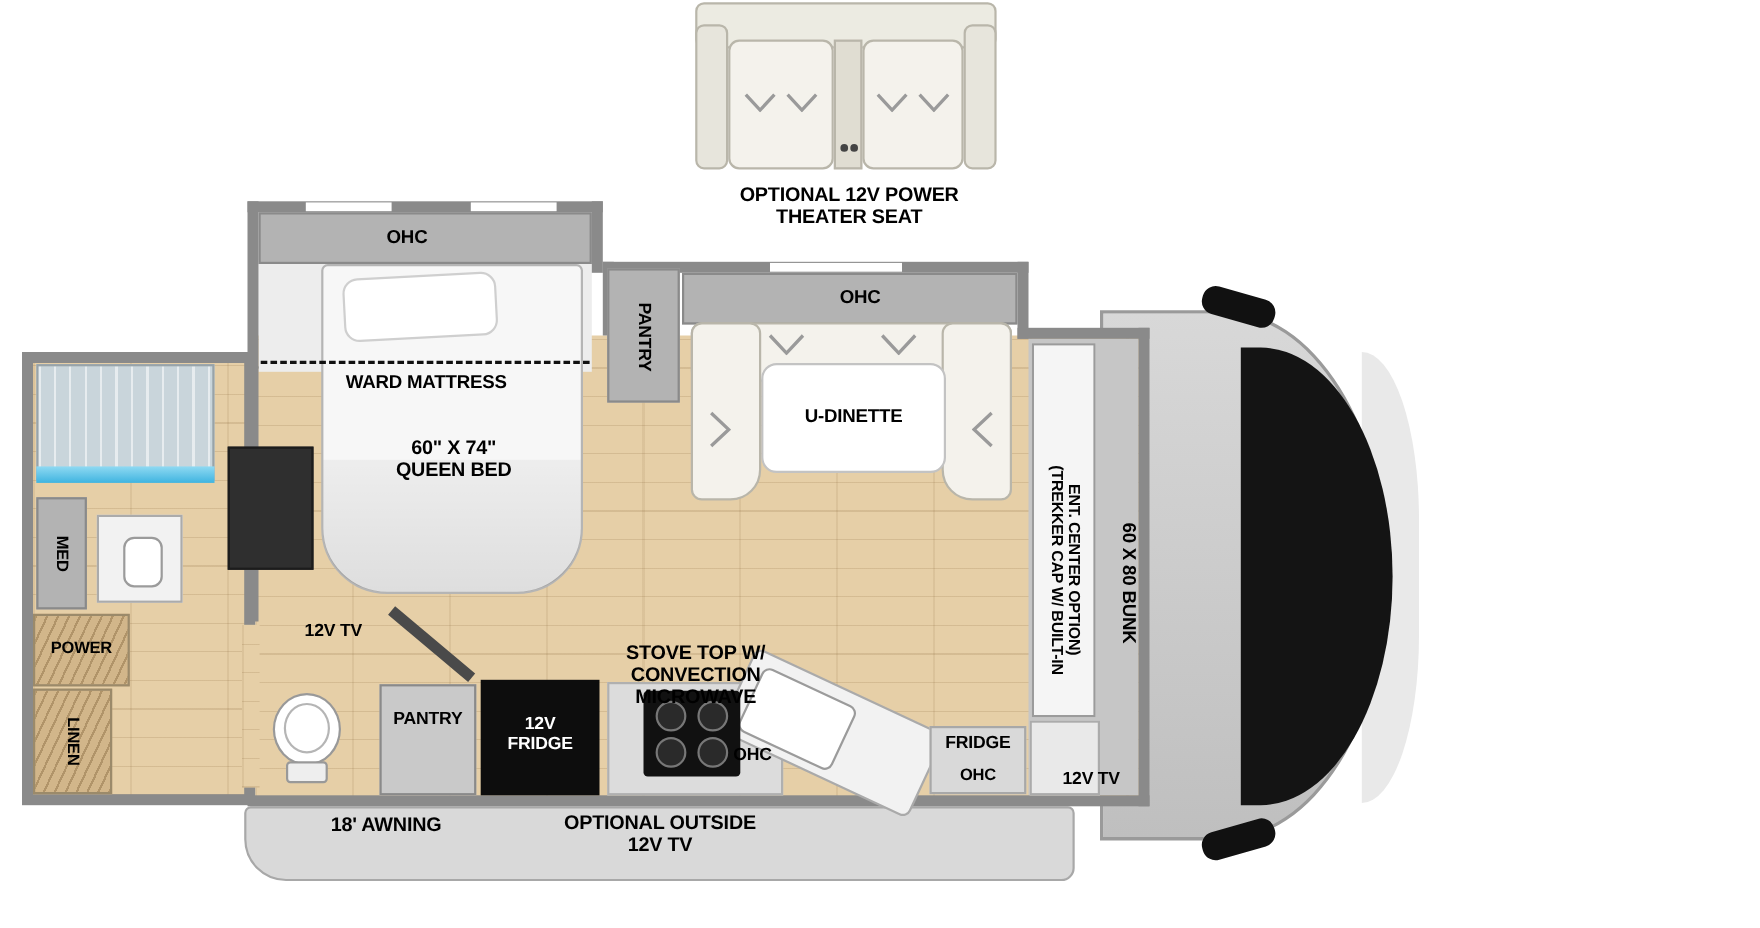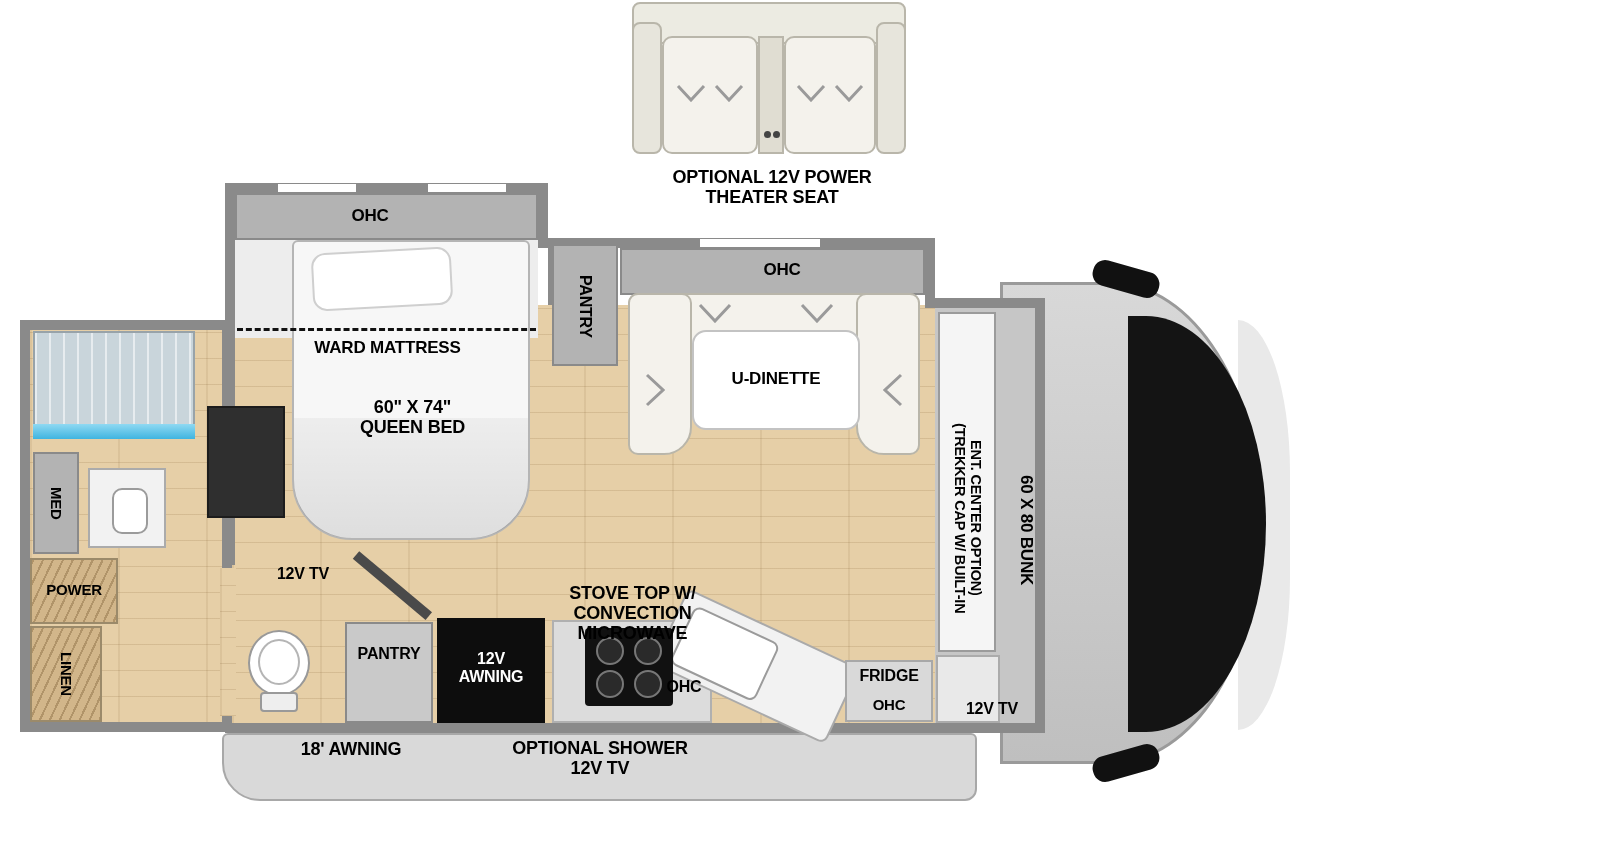--- a/index.html
+++ b/index.html
@@ -57,21 +57,21 @@
   <div class="abs" style="left:1000px;top:282px;width:262px;height:482px;background:linear-gradient(180deg,#d8d8d8,#bfbfbf);
               border:3px solid #9a9a9a;box-sizing:border-box;border-radius:0 150px 150px 0 / 0 240px 240px 0;z-index:1;"></div>
   <div class="abs" style="left:1238px;top:320px;width:52px;height:410px;background:#e9e9e9;border-radius:0 70px 70px 0 / 0 205px 205px 0;z-index:2;"></div>
   <div class="abs" style="left:1128px;top:316px;width:138px;height:416px;background:#141414;
               border-radius:0 120px 120px 0 / 0 208px 208px 0;z-index:3;"></div>
   <div class="abs" style="left:1092px;top:266px;width:68px;height:26px;background:#111;border-radius:12px;transform:rotate(16deg);z-index:4;"></div>
   <div class="abs" style="left:1092px;top:750px;width:68px;height:26px;background:#111;border-radius:12px;transform:rotate(-16deg);z-index:4;"></div>
 
   <div class="abs" style="left:222px;top:733px;width:755px;height:68px;background:#d9d9d9;border:2px solid #a8a8a8;
               box-sizing:border-box;border-radius:6px 6px 12px 38px;z-index:2;"></div>
-  <div class="lbl" style="left:430px;top:739px;width:340px;font-size:18px;z-index:3;">OPTIONAL SHOWER
+  <div class="lbl" style="left:430px;top:739px;width:340px;font-size:18px;z-index:3;">OPTIONAL OUTSIDE
 12V TV</div>
   <div class="lbl" style="left:266px;top:740px;width:170px;font-size:18px;z-index:3;">18' AWNING</div>
 
   <div class="abs wood" style="left:232px;top:305px;width:805px;height:420px;z-index:1;"></div>
   <div class="abs wood" style="left:30px;top:330px;width:195px;height:393px;z-index:1;"></div>
   <div class="abs" style="left:235px;top:193px;width:303px;height:145px;background:#ededed;z-index:1;"></div>
 
   <div class="wall" style="left:225px;top:183px;width:323px;height:10px;z-index:3;"></div>
   <div class="abs" style="left:278px;top:184px;width:78px;height:8px;background:#fff;z-index:4;"></div>
   <div class="abs" style="left:428px;top:184px;width:78px;height:8px;background:#fff;z-index:4;"></div>
@@ -153,21 +153,21 @@
     <div style="position:absolute;left:0;top:0;width:62px;height:66px;background:#fff;border:2px solid #999;border-radius:50%;box-sizing:border-box;"></div>
     <div style="position:absolute;left:10px;top:9px;width:42px;height:46px;background:#fff;border:2px solid #b5b5b5;border-radius:50%;box-sizing:border-box;"></div>
     <div style="position:absolute;left:12px;top:62px;width:38px;height:20px;background:#eee;border:2px solid #999;border-radius:4px;box-sizing:border-box;"></div>
   </div>
 
   <div class="abs cabinet" style="left:345px;top:622px;width:88px;height:101px;background:#c9c9c9;z-index:4;"></div>
   <div class="lbl" style="left:332px;top:645px;width:114px;font-size:16px;z-index:6;">PANTRY</div>
 
   <div class="abs" style="left:437px;top:618px;width:108px;height:105px;background:#0d0d0d;z-index:4;"></div>
   <div class="lbl" style="left:437px;top:650px;width:108px;font-size:16px;color:#fff;z-index:5;">12V
-AWNING</div>
+FRIDGE</div>
 
   <div class="abs" style="left:552px;top:620px;width:160px;height:103px;background:#dcdcdc;border:2px solid #b0b0b0;box-sizing:border-box;z-index:4;"></div>
   <div class="abs" style="left:688px;top:588px;width:190px;height:84px;background:#f2f2f2;border:2px solid #aaa;box-sizing:border-box;
               border-radius:8px;transform:rotate(25deg);transform-origin:left top;z-index:4;">
     <div style="position:absolute;left:12px;top:10px;width:90px;height:60px;background:#fff;border:2px solid #9b9b9b;border-radius:8px;"></div>
   </div>
 
   <div class="abs" style="left:585px;top:628px;width:88px;height:78px;background:#111;border-radius:4px;z-index:5;
               display:grid;grid-template-columns:1fr 1fr;place-items:center;padding:6px;box-sizing:border-box;">
     <div style="width:24px;height:24px;border-radius:50%;border:2px solid #777;background:#2a2a2a;"></div>

